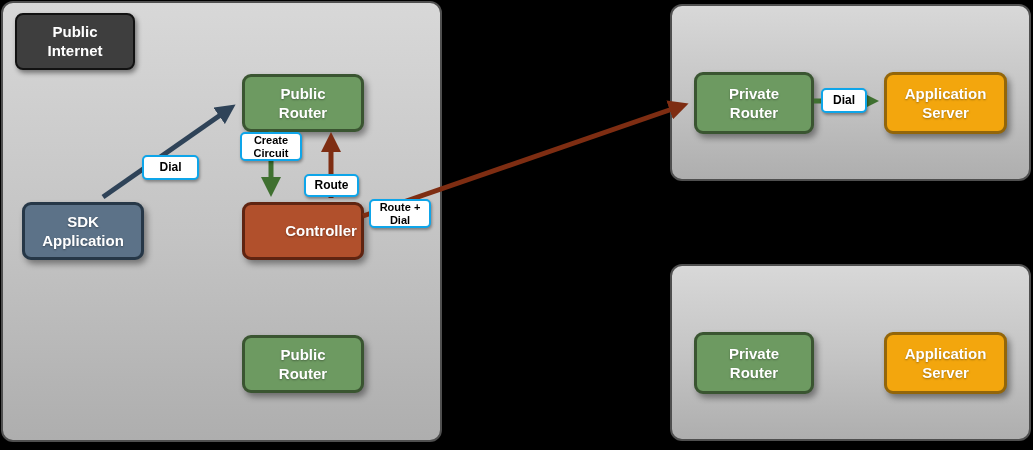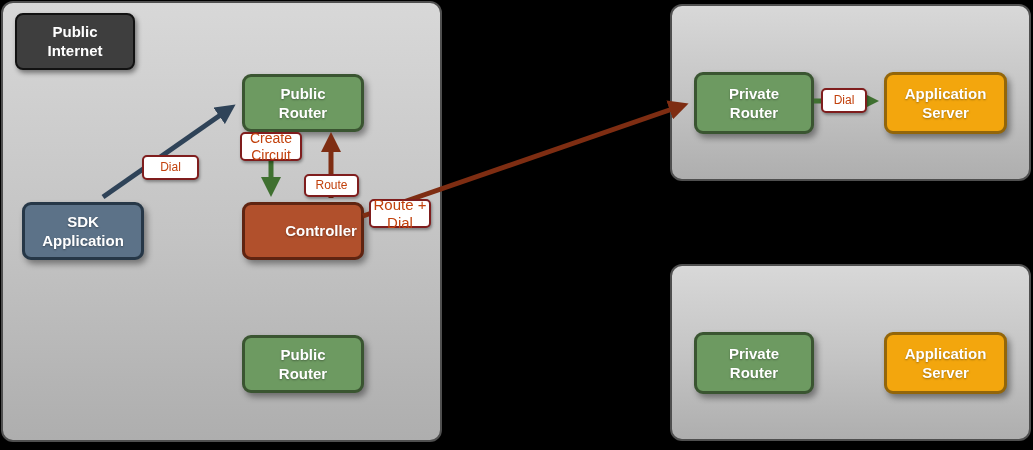--- a/index.html
+++ b/index.html
@@ -49,29 +49,29 @@
   #pn2-server { left:212px; top:66px; width:123px; height:62px; }
 
   .arrows {
     position:absolute; left:0; top:0; width:1033px; height:450px;
     z-index:5; pointer-events:none;
   }
   .arrow { stroke-width:5; fill:none; }
 
   .chip {
     position:absolute; z-index:6; box-sizing:border-box;
-    background:#ffffff; border:2px solid #7f1d1d; border-radius:5px;
-    color:#c2410c; font-weight:normal; font-size:12px; line-height:1.15;
+    background:#ffffff; border:2px solid #0ea5e9; border-radius:5px;
+    color:#000000; font-weight:bold; font-size:12px; line-height:1.15;
     display:flex; align-items:center; justify-content:center; text-align:center;
     white-space:pre-line; box-shadow:1px 2px 3px rgba(0,0,0,.35);
   }
   #chip-dial1     { left:142px; top:155px; width:57px; height:25px; }
-  #chip-create    { left:240px; top:132px; width:62px; height:29px; font-size:14px; }
+  #chip-create    { left:240px; top:132px; width:62px; height:29px; font-size:11px; }
   #chip-route     { left:304px; top:174px; width:55px; height:23px; }
-  #chip-routedial { left:369px; top:199px; width:62px; height:29px; font-size:15px;text-align:center; }
+  #chip-routedial { left:369px; top:199px; width:62px; height:29px; font-size:11px;text-align:center; }
   #chip-dial2     { left:821px; top:88px;  width:46px; height:25px; }
 </style>
 </head>
 <body>
 
 <div class="canvas">
 
   <div class="panel" id="panel-public">
     <div class="badge" id="badge-public">Public
 Internet</div>

